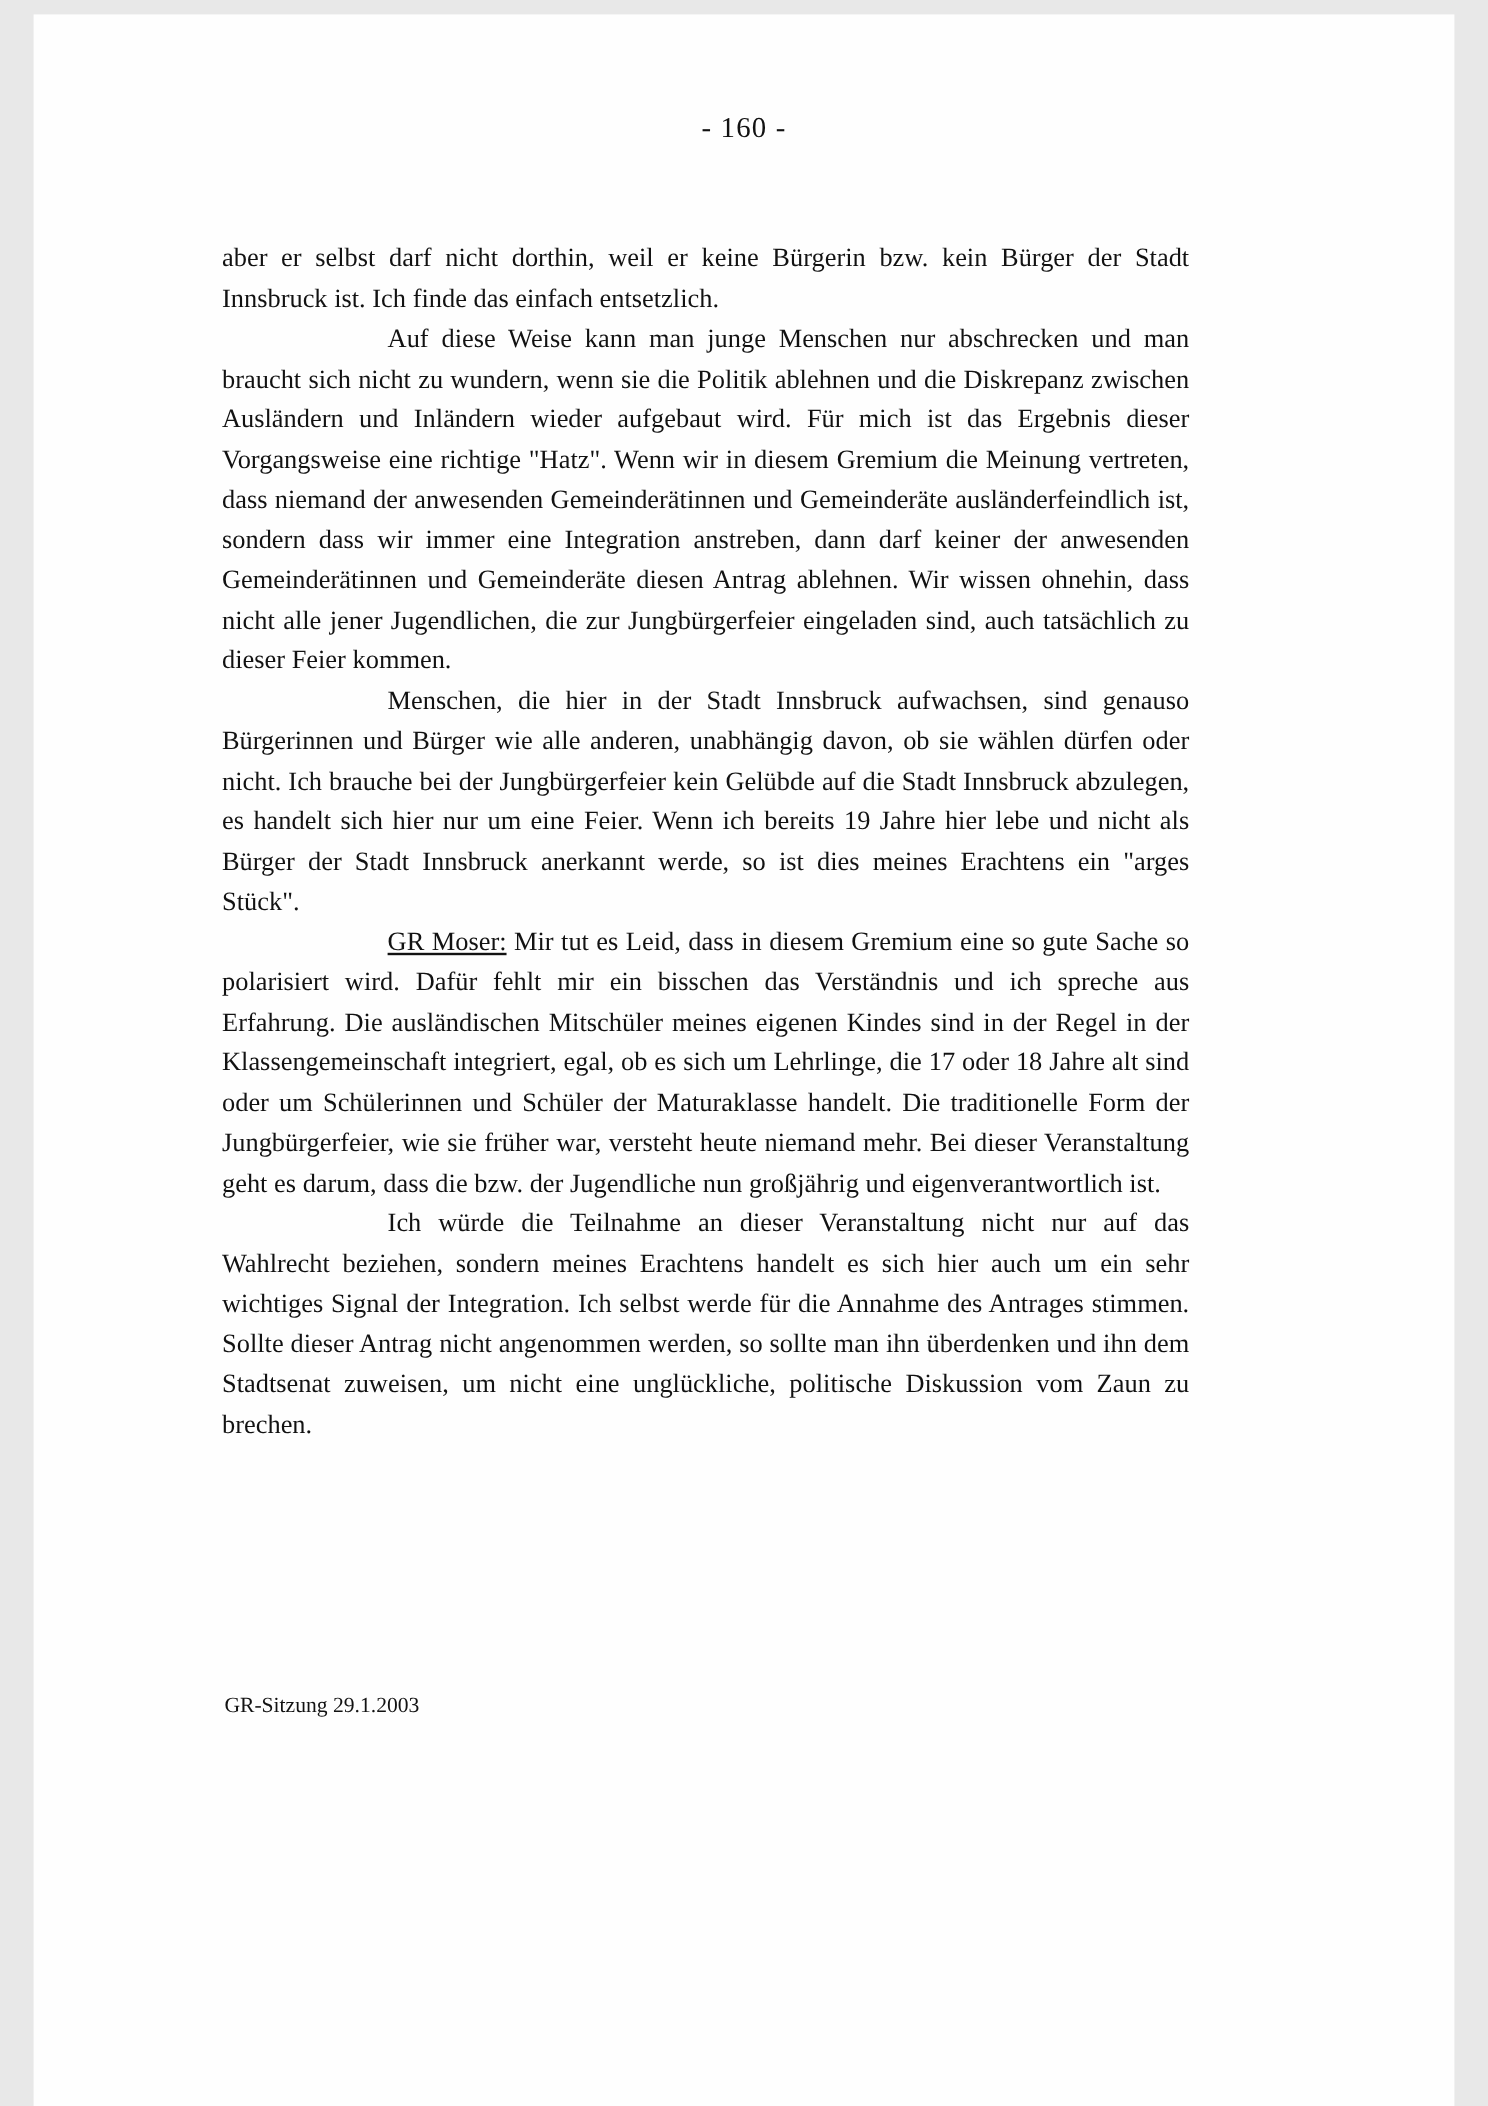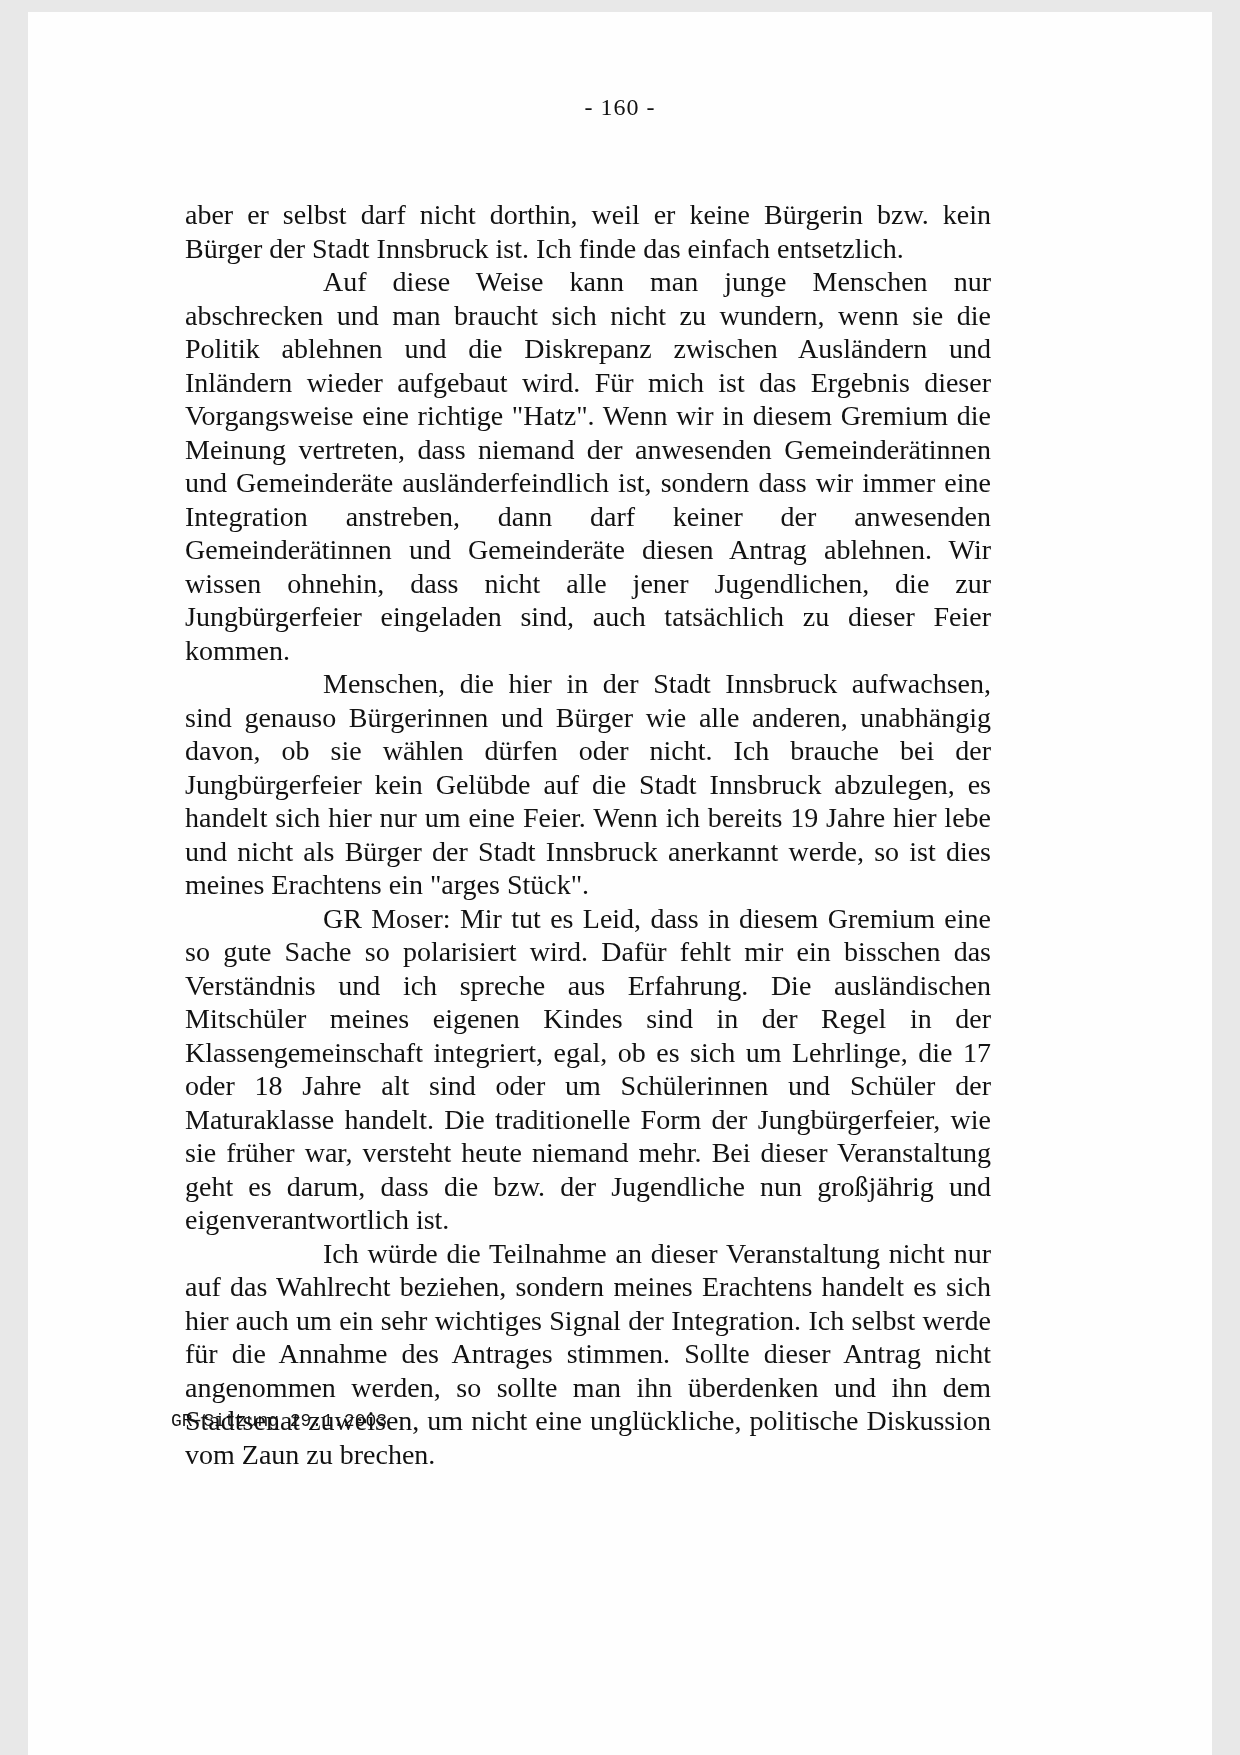--- a/index.html
+++ b/index.html
@@ -24,40 +24,40 @@
     width: 100%;
     text-align: center;
     font-size: 24px;
     letter-spacing: 1px;
   }
   .body-text {
     position: absolute;
     top: 186px;
     left: 157px;
     width: 806px;
-    font-size: 28px;
+    font-size: 22px;
     line-height: 33.5px;
     text-align: justify;
   }
   .body-text p {
     margin: 0;
     text-indent: 138px;
   }
   .body-text p.no-indent {
     text-indent: 0;
   }
   .speaker {
+    text-decoration: underline;
   }
   .footer {
     position: absolute;
     top: 1398px;
-    left: 143px;
+    left: 159px;
     font-size: 18px;
     line-height: 22px;
-    font-family: Liberation Mono, monospace;
   }
 </style>
 </head>
 <body>
 
 <div class="page">
 
   <div class="page-number">- 160 -</div>
 
   <div class="body-text">

